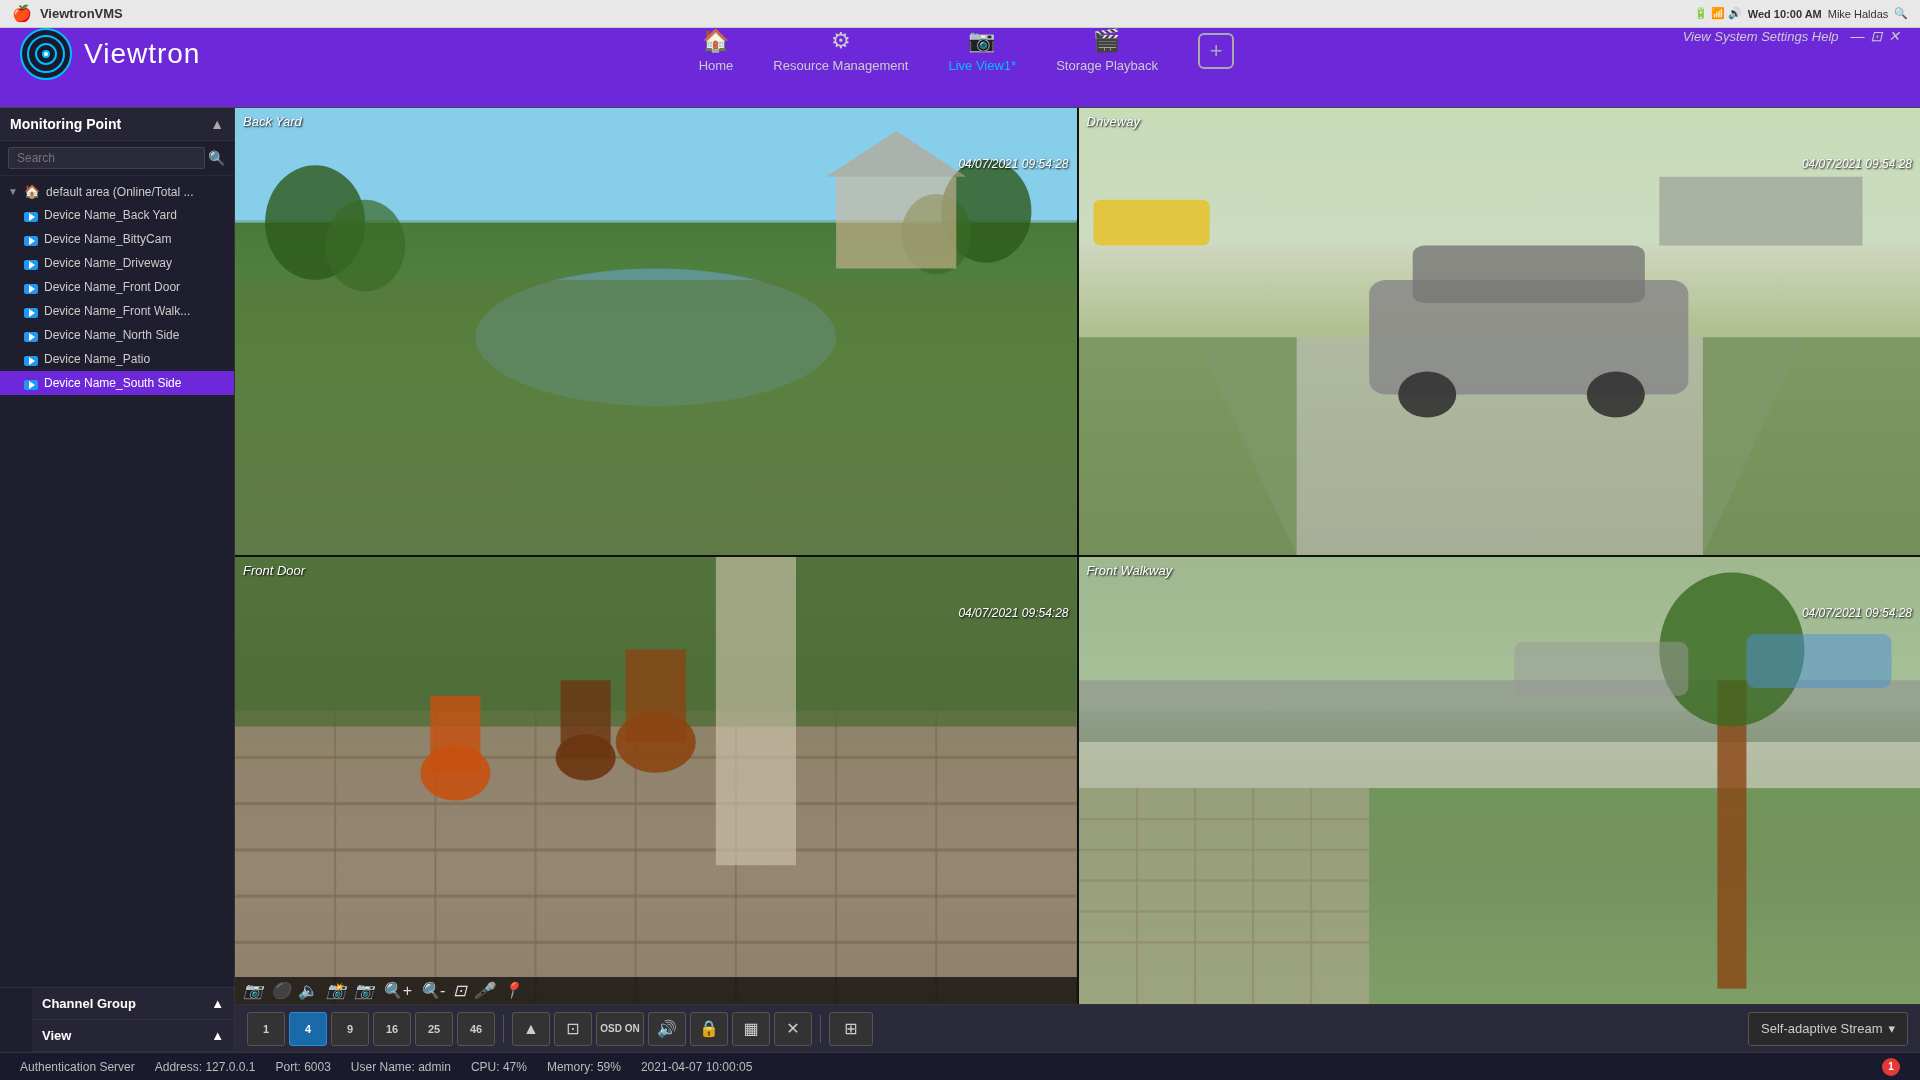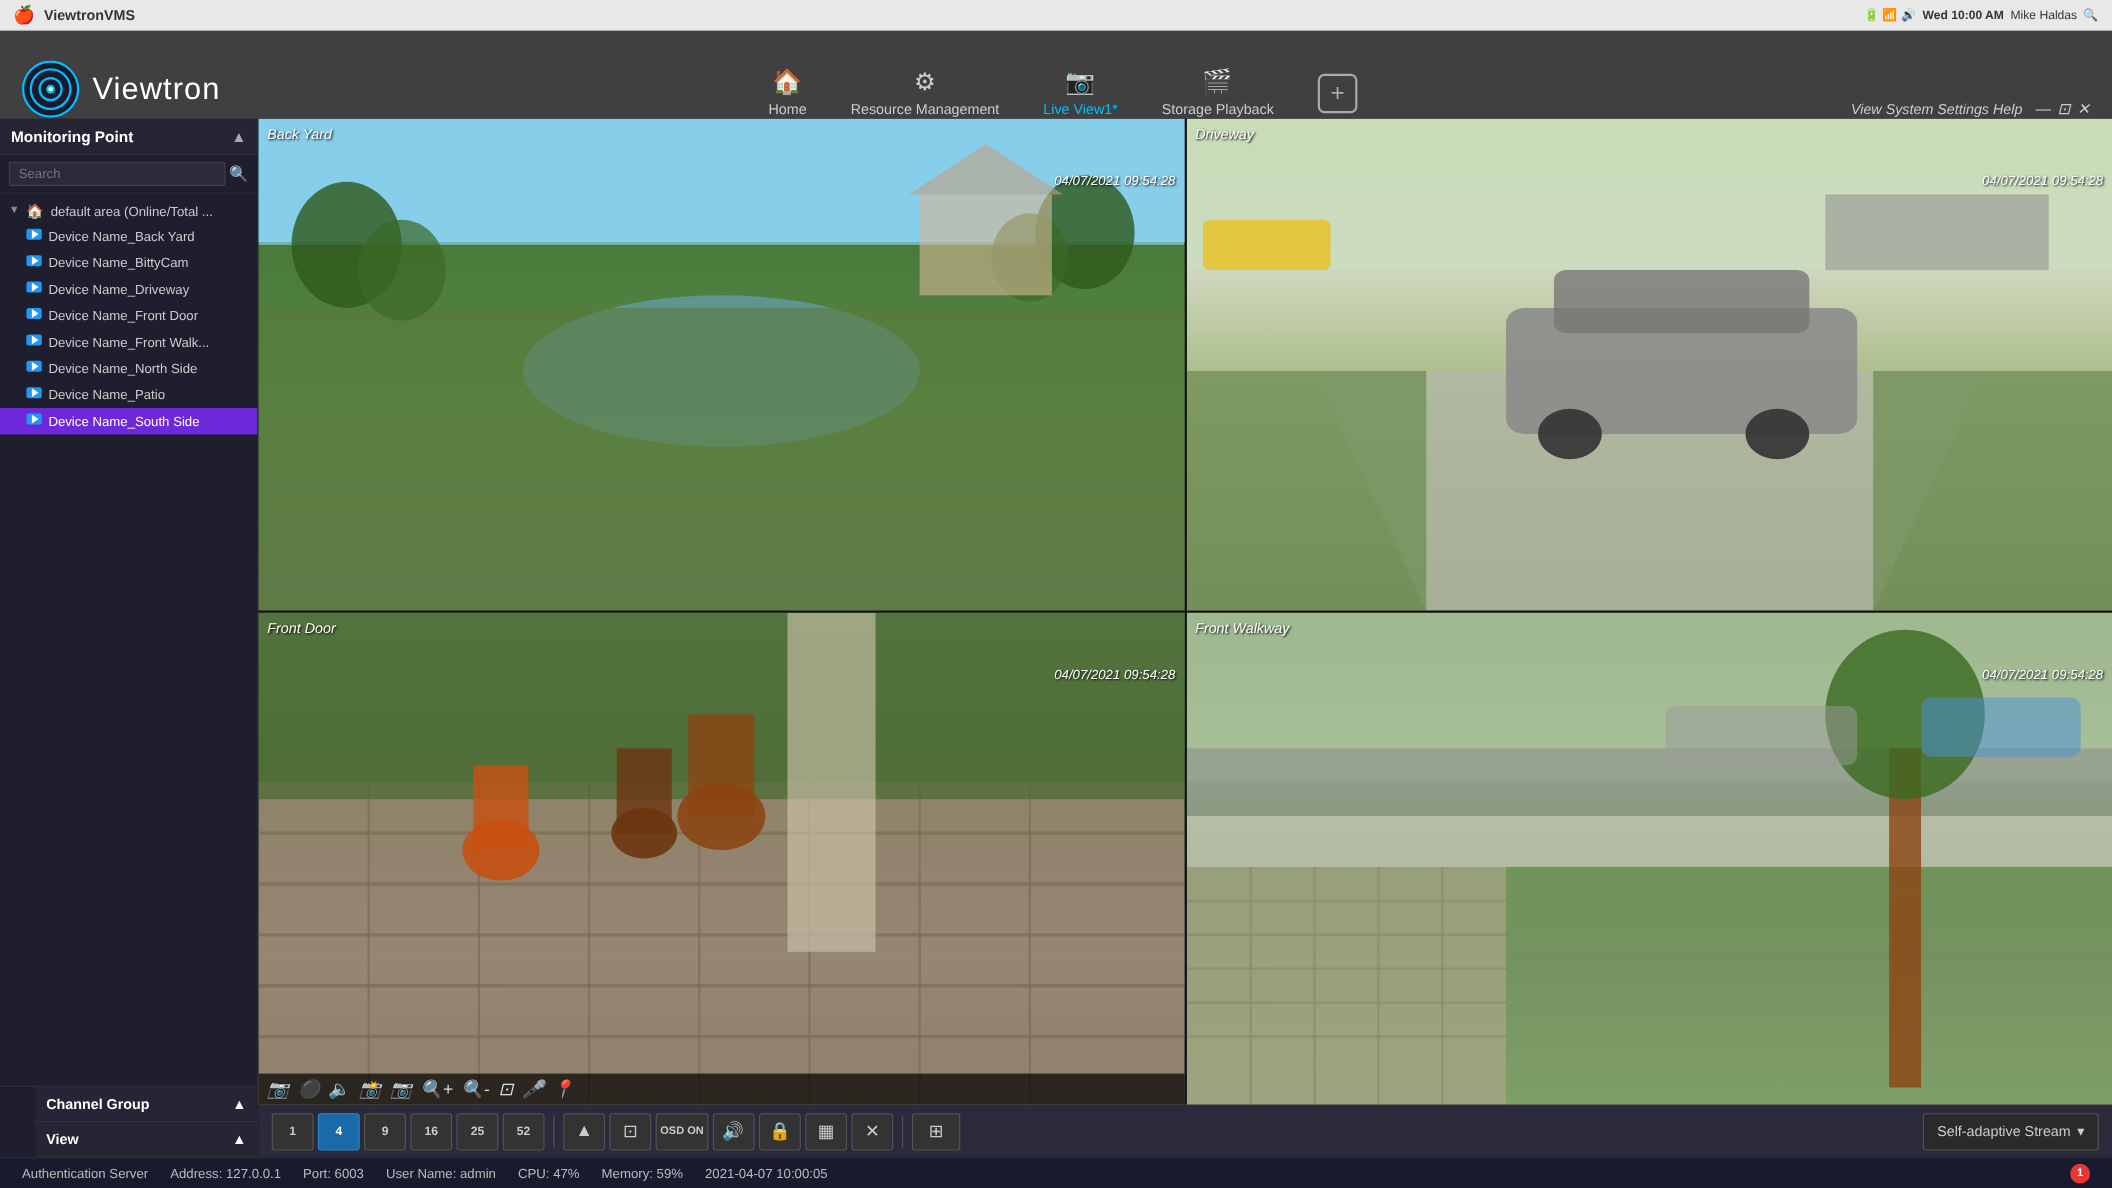--- a/index.html
+++ b/index.html
@@ -17,23 +17,23 @@
     }
     .mac-titlebar-left { display: flex; align-items: center; gap: 8px; }
     .mac-apple { font-size: 16px; }
     .mac-appname { font-size: 13px; font-weight: 600; color: #333; }
     .mac-titlebar-right { display: flex; align-items: center; gap: 6px; font-size: 11px; color: #333; }
     .mac-time { font-weight: 600; }
 
     
     .app-header {
       height: 80px;
-      background: #404040;
-      display: flex;
-      align-items: flex-end;
+      background: #6d28d9;
+      display: flex;
+      align-items: flex-start;
       padding: 0 20px;
       border-bottom: 1px solid #444;
     }
     .app-logo { display: flex; align-items: center; gap: 12px; width: 230px; }
     .app-logo-icon { width: 52px; height: 52px; }
     .app-logo-text { font-size: 28px; font-weight: 300; color: #fff; letter-spacing: 1px; }
     .app-nav { display: flex; align-items: center; gap: 40px; flex: 1; justify-content: center; }
     .nav-item { display: flex; flex-direction: column; align-items: center; gap: 4px; cursor: pointer; color: #ccc; font-size: 13px; text-decoration: none; }
     .nav-item.active { color: #00bfff; }
     .nav-item .nav-icon { font-size: 22px; }
@@ -81,21 +81,21 @@
       flex: 1;
       outline: none;
       border-radius: 2px;
     }
     .sidebar-search-icon { color: #aaa; font-size: 14px; margin-left: 4px; }
 
     .sidebar-tree { flex: 1; overflow-y: auto; padding: 4px 0; }
     .tree-group { display: flex; align-items: center; gap: 6px; padding: 4px 8px; cursor: pointer; color: #ccc; font-size: 12px; }
     .tree-group .expand-icon { color: #888; font-size: 10px; }
     .tree-group .home-icon { color: #f0a830; font-size: 13px; }
-    .tree-item { display: flex; align-items: flex-start; gap: 6px; padding: 5px 16px 5px 24px; cursor: pointer; color: #ccc; font-size: 12px; }
+    .tree-item { display: flex; align-items: flex-end; gap: 6px; padding: 5px 16px 5px 24px; cursor: pointer; color: #ccc; font-size: 12px; }
     .tree-item.selected { background: #6d28d9; color: #fff; }
     .tree-item .cam-icon { width: 14px; height: 10px; background: #2196f3; border-radius: 2px; flex-shrink: 0; display: flex; align-items: center; justify-content: center; }
     .tree-item .cam-icon::before { content: ''; width: 0; height: 0; border-top: 4px solid transparent; border-bottom: 4px solid transparent; border-left: 6px solid #fff; margin-left: 2px; }
 
     .sidebar-bottom-section {
       border-top: 1px solid #333;
     }
     .sidebar-bottom-item {
       display: flex; align-items: center; justify-content: space-between;
       padding: 8px 10px;
@@ -431,21 +431,21 @@
 
     </div>
 
     <div class="toolbar">
 
       <div class="tb-layout-btn">1</div>
       <div class="tb-layout-btn active">4</div>
       <div class="tb-layout-btn">9</div>
       <div class="tb-layout-btn">16</div>
       <div class="tb-layout-btn">25</div>
-      <div class="tb-layout-btn">52</div>
+      <div class="tb-layout-btn">46</div>
 
       <div class="tb-divider"></div>
 
       <div class="tb-icon-btn">▲</div>
       <div class="tb-icon-btn">⊡</div>
       <div class="tb-icon-btn" style="width:48px;font-size:10px;font-weight:700;">OSD ON</div>
       <div class="tb-icon-btn">🔊</div>
       <div class="tb-icon-btn">🔒</div>
       <div class="tb-icon-btn">▦</div>
       <div class="tb-icon-btn">✕</div>

